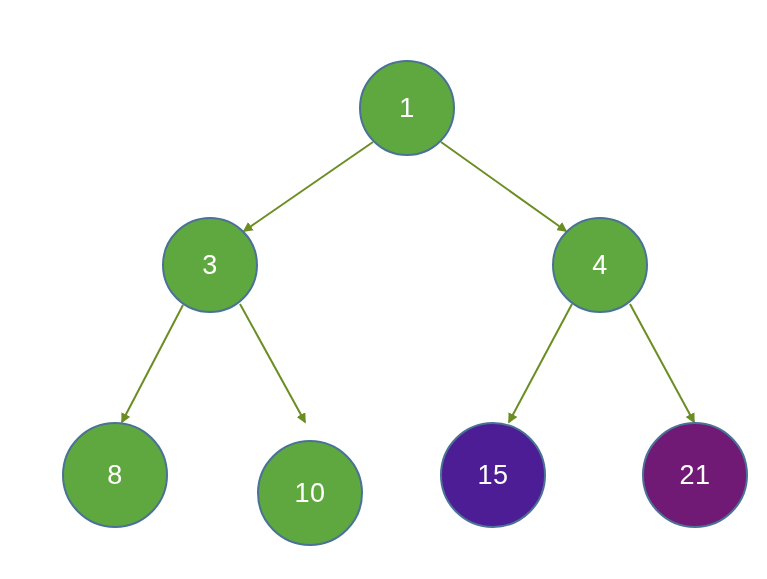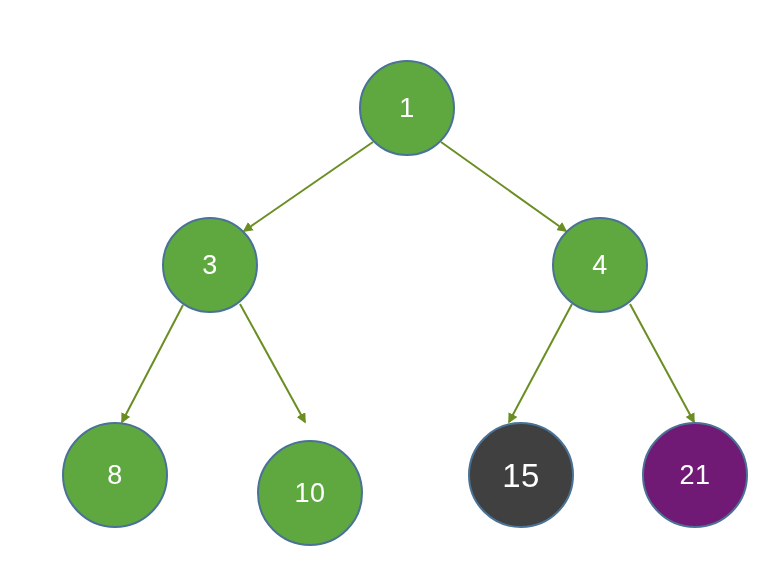--- a/index.html
+++ b/index.html
@@ -77,21 +77,21 @@
       </div>
       <div class="tree-node" style="left: 552px; top: 217px; width: 96px; height: 96px; background: rgb(95, 168, 63); border-color: rgb(74, 114, 150); color: rgb(255, 255, 255); font-size: 27px;">
         <span class="node-label">4</span>
       </div>
       <div class="tree-node" style="left: 62px; top: 422px; width: 106px; height: 106px; background: rgb(95, 168, 63); border-color: rgb(74, 114, 150); color: rgb(255, 255, 255); font-size: 27px;">
         <span class="node-label">8</span>
       </div>
       <div class="tree-node" style="left: 257px; top: 440px; width: 106px; height: 106px; background: rgb(95, 168, 63); border-color: rgb(74, 114, 150); color: rgb(255, 255, 255); font-size: 27px; align-items: center;">
         <span class="node-label">10</span>
       </div>
-      <div class="tree-node" style="left: 468px; top: 422px; width: 106px; height: 106px; background: #404040; border-color: rgb(74, 114, 150); color: rgb(255, 255, 255); font-size: 33px;">
+      <div class="tree-node" style="left: 440px; top: 422px; width: 106px; height: 106px; background: #4c1d95; border-color: rgb(74, 114, 150); color: rgb(255, 255, 255); font-size: 27px;">
         <span class="node-label">15</span>
       </div>
       <div class="tree-node" style="left: 642px; top: 422px; width: 106px; height: 106px; background: #701a75; border-color: rgb(74, 114, 150); color: rgb(255, 255, 255); font-size: 27px;">
         <span class="node-label">21</span>
       </div>
     </div>
 
 </div>
 
 </body></html>

